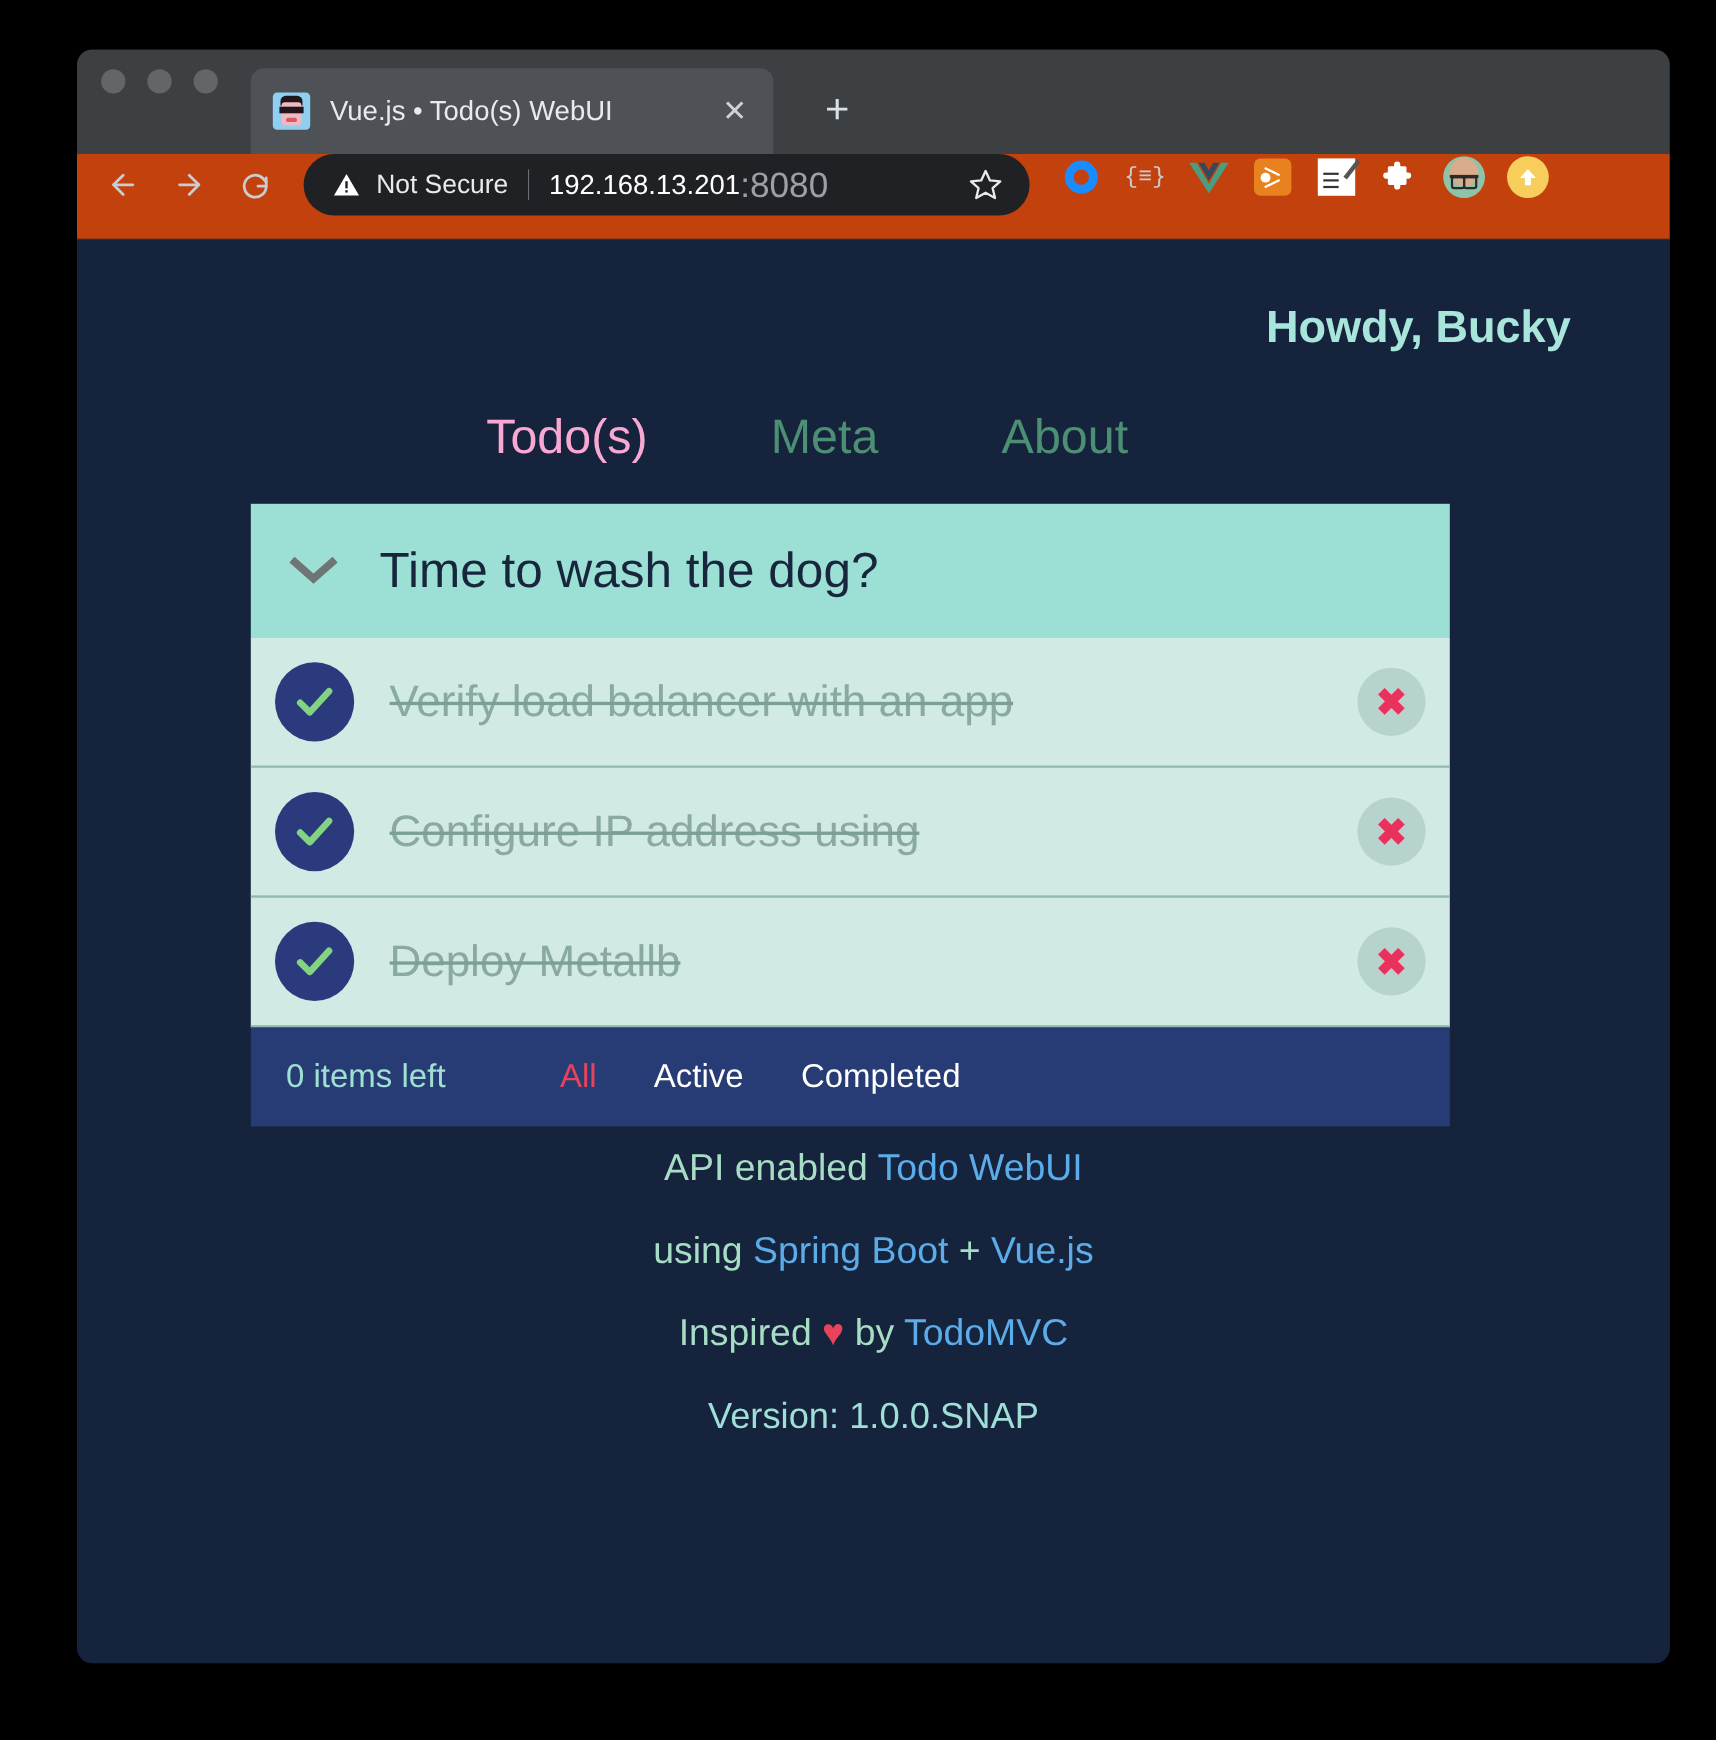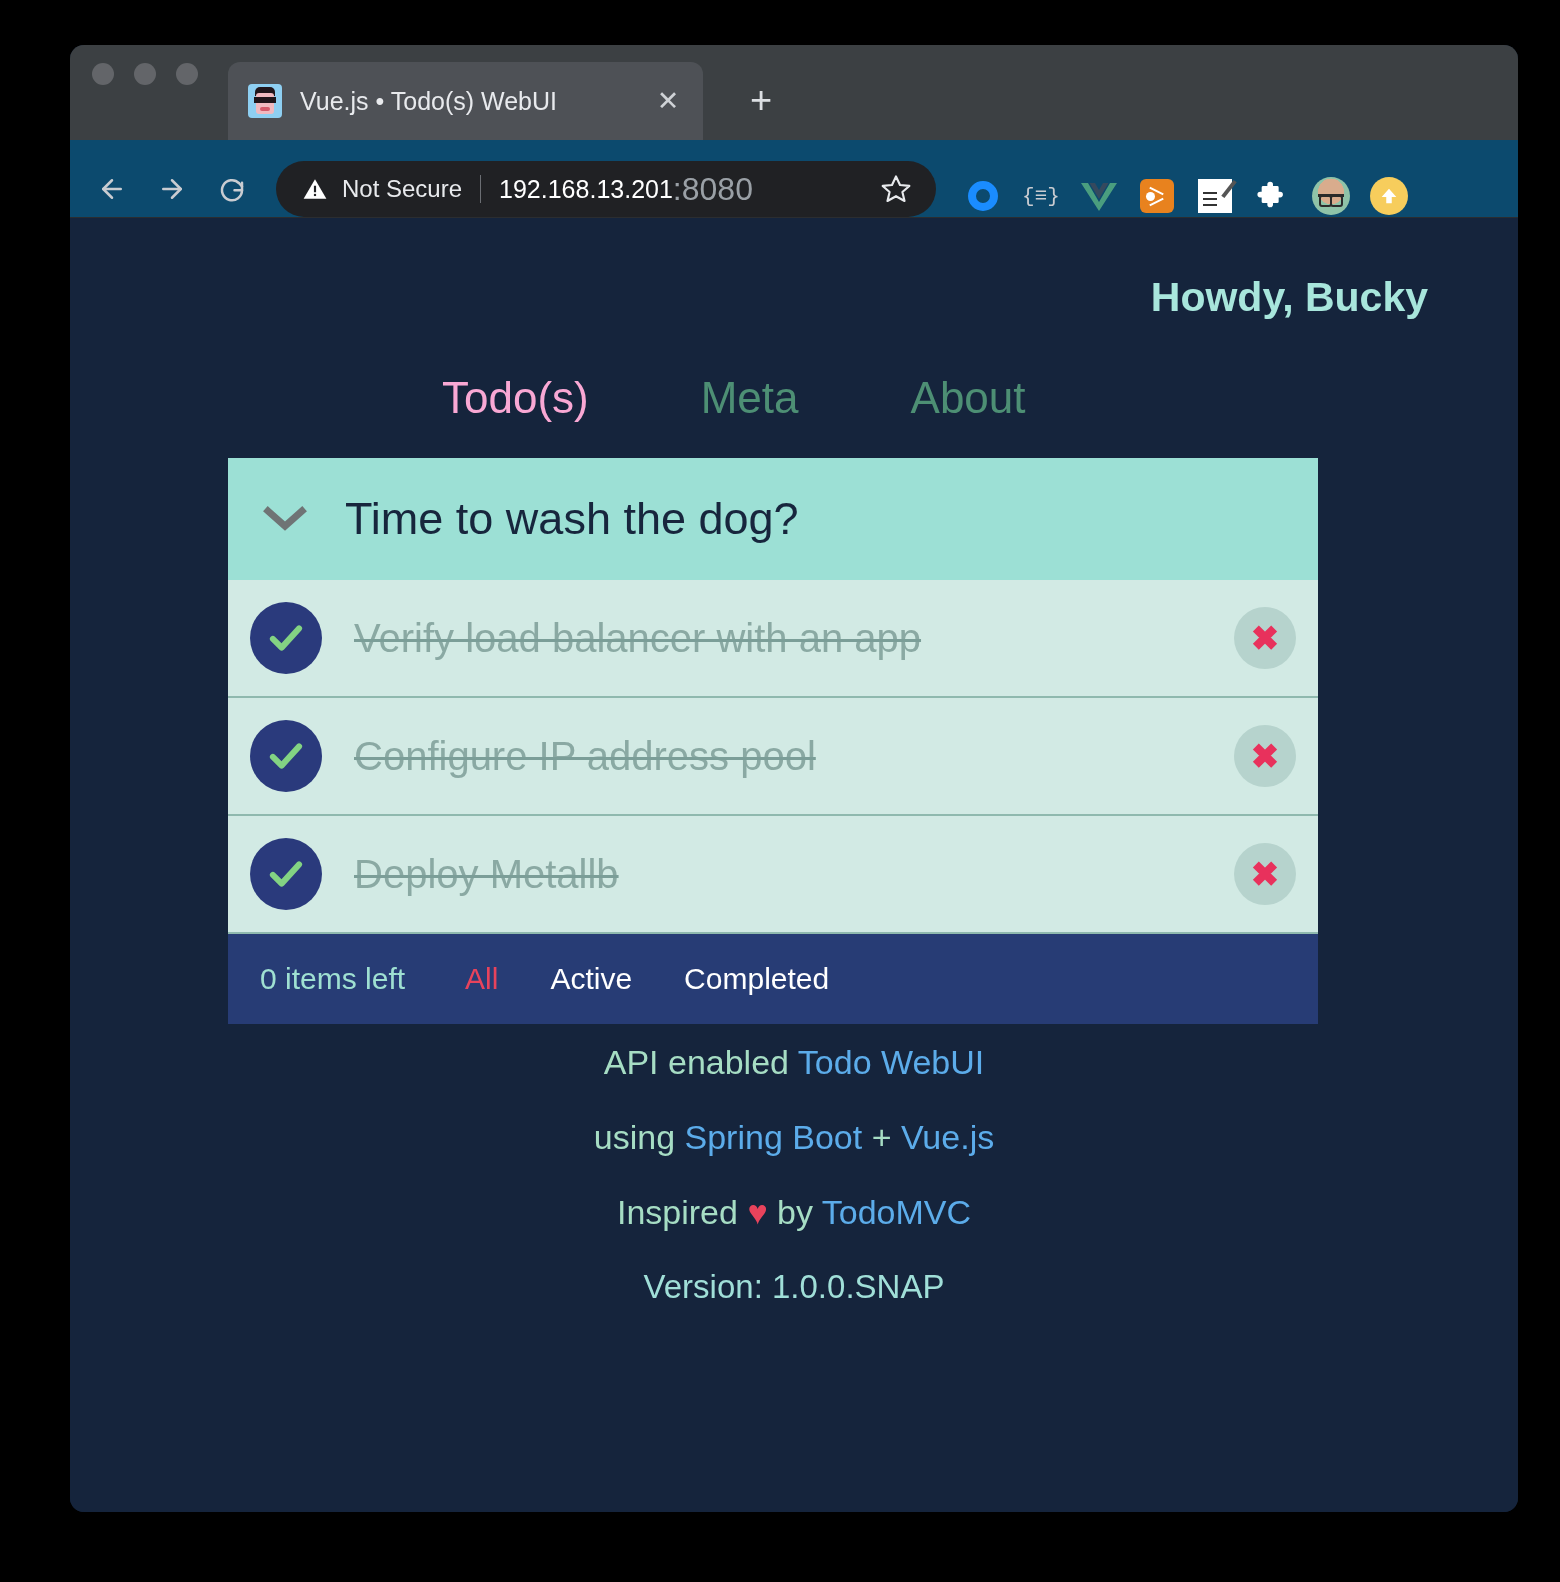--- a/index.html
+++ b/index.html
@@ -75,23 +75,23 @@
     position: absolute;
     left: 665px; bottom: 14px;
     width: 52px; height: 52px;
     display: flex; align-items: center; justify-content: center;
     color: #dcdfe3; font-size: 38px; font-weight: 300; line-height: 1;
   }
 
   
   .toolbar {
     height: 78px;
-    background: #0c4a6e;
-    display: flex;
-    align-items: flex-end;
+    background: #c2410c;
+    display: flex;
+    align-items: flex-start;
     padding: 0 14px;
     gap: 4px;
     border-bottom: 1px solid #2b2d30;
   }
   .nav-btn {
     width: 56px; height: 56px;
     display: flex; align-items: center; justify-content: center;
     color: #c9ccd1;
   }
   .nav-btn svg { display:block; }
@@ -247,21 +247,21 @@
   }
 
   .todo-footer {
     height: 90px;
     background: #273c75;
     display: flex;
     align-items: center;
     padding-left: 32px;
   }
   .items-left { color: #9fe0d2; font-size: 30px; }
-  .filters { display: flex; align-items: center; margin-left: 60px; gap: 52px; }
+  .filters { display: flex; align-items: center; margin-left: 104px; gap: 52px; }
   .filter { font-size: 30px; color: #ffffff; }
   .filter.active { color: #e8435c; }
 
   
   .info {
     position: absolute;
     left: 0; right: 0; top: 825px;
     text-align: center;
   }
   .info-line { font-size: 34px; color: #a6ddc4; margin-bottom: 36px; }
@@ -412,21 +412,21 @@
         <span class="todo-label">Verify load balancer with an app</span>
         <span class="destroy">✖</span>
       </div>
 
       <div class="todo-row">
         <span class="check">
           <svg width="42" height="42" viewBox="0 0 24 24" fill="none" stroke="#83d383" stroke-width="3.4" stroke-linecap="round" stroke-linejoin="round">
               <polyline points="4.5,12.5 9.5,17.5 19.5,6.5"></polyline>
             </svg>
         </span>
-        <span class="todo-label">Configure IP address pool</span>
+        <span class="todo-label">Configure IP address using</span>
         <span class="destroy">✖</span>
       </div>
 
       <div class="todo-row">
         <span class="check">
           <svg width="42" height="42" viewBox="0 0 24 24" fill="none" stroke="#83d383" stroke-width="3.4" stroke-linecap="round" stroke-linejoin="round">
               <polyline points="4.5,12.5 9.5,17.5 19.5,6.5"></polyline>
             </svg>
         </span>
         <span class="todo-label">Deploy Metallb</span>

